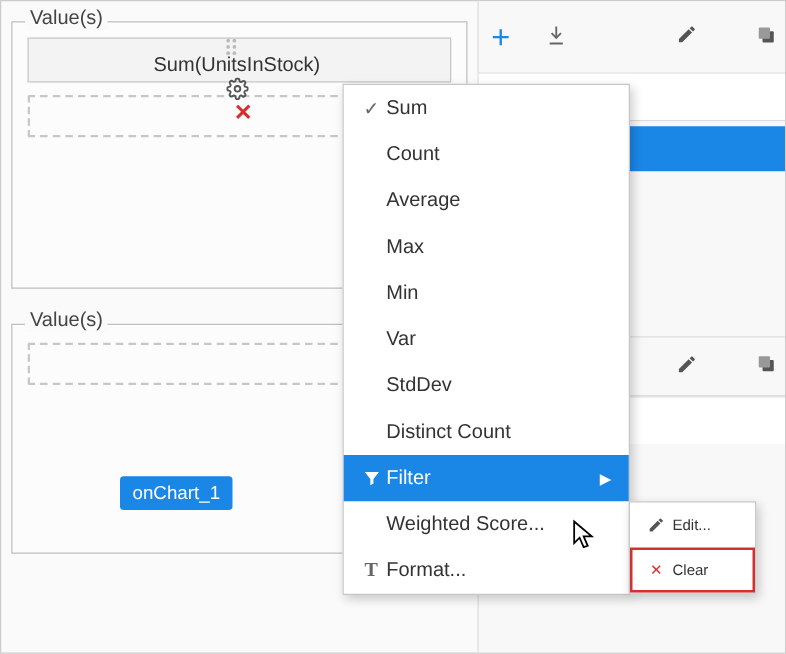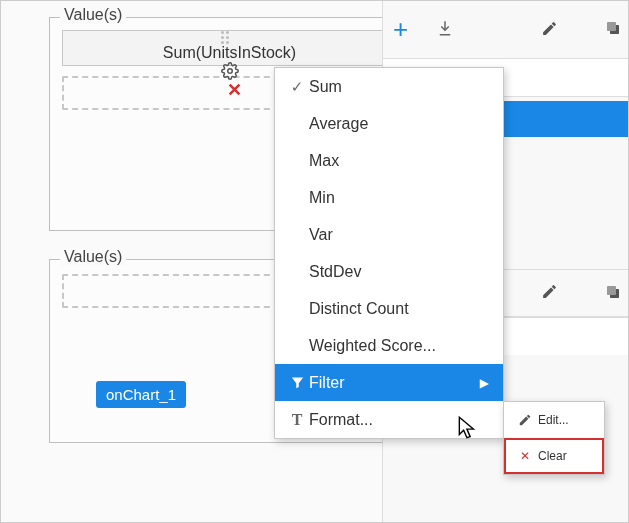--- a/index.html
+++ b/index.html
@@ -12,21 +12,20 @@
     height: 523px;
     position: relative;
     color: #333;
     border: 1px solid #ccc;
   }
   .left-panel {
     position: absolute;
     left: 8px;
     top: 2px;
     width: 365px;
-    margin-left: 40px;
   }
   .section {
     border: 1px solid #bfbfbf;
     background: #fcfcfc;
     margin-top: 14px;
     padding: 12px;
     position: relative;
   }
   .section-label {
     position: absolute;
@@ -235,20 +234,24 @@
 
 <div class="pill-blue">onChart_1</div>
 
 <div class="menu">
   <div class="menu-item">
     <span class="mi-icon check">✓</span>
     <span>Sum</span>
   </div>
   <div class="menu-item">
     <span class="mi-icon"></span>
+    <span>Count</span>
+  </div>
+  <div class="menu-item">
+    <span class="mi-icon"></span>
     <span>Average</span>
   </div>
   <div class="menu-item">
     <span class="mi-icon"></span>
     <span>Max</span>
   </div>
   <div class="menu-item">
     <span class="mi-icon"></span>
     <span>Min</span>
   </div>
@@ -256,35 +259,35 @@
     <span class="mi-icon"></span>
     <span>Var</span>
   </div>
   <div class="menu-item">
     <span class="mi-icon"></span>
     <span>StdDev</span>
   </div>
   <div class="menu-item">
     <span class="mi-icon"></span>
     <span>Distinct Count</span>
-  </div>
-  <div class="menu-item">
-    <span class="mi-icon"></span>
-    <span>Weighted Score...</span>
   </div>
   <div class="menu-item selected">
     <span class="mi-icon">
       <svg width="15" height="15" viewBox="0 0 24 24" fill="#fff">
           <path d="M3 4h18l-7 9v6l-4 2v-8L3 4z"></path>
         </svg>
     </span>
     <span>Filter</span>
     <span class="arrow">▶</span>
   </div>
   <div class="menu-item">
+    <span class="mi-icon"></span>
+    <span>Weighted Score...</span>
+  </div>
+  <div class="menu-item">
     <span class="mi-icon" style="font-family:serif;font-weight:bold;color:#666">T</span>
     <span>Format...</span>
   </div>
 </div>
 
 <div class="submenu">
   <div class="menu-item">
     <span class="sub-icon">
       <svg width="14" height="14" viewBox="0 0 24 24" fill="#555">
           <path d="M3 17.25V21h3.75L17.81 9.94l-3.75-3.75L3 17.25zM20.71 7.04a1 1 0 0 0 0-1.41l-2.34-2.34a1 1 0 0 0-1.41 0l-1.83 1.83 3.75 3.75 1.83-1.83z"></path>

